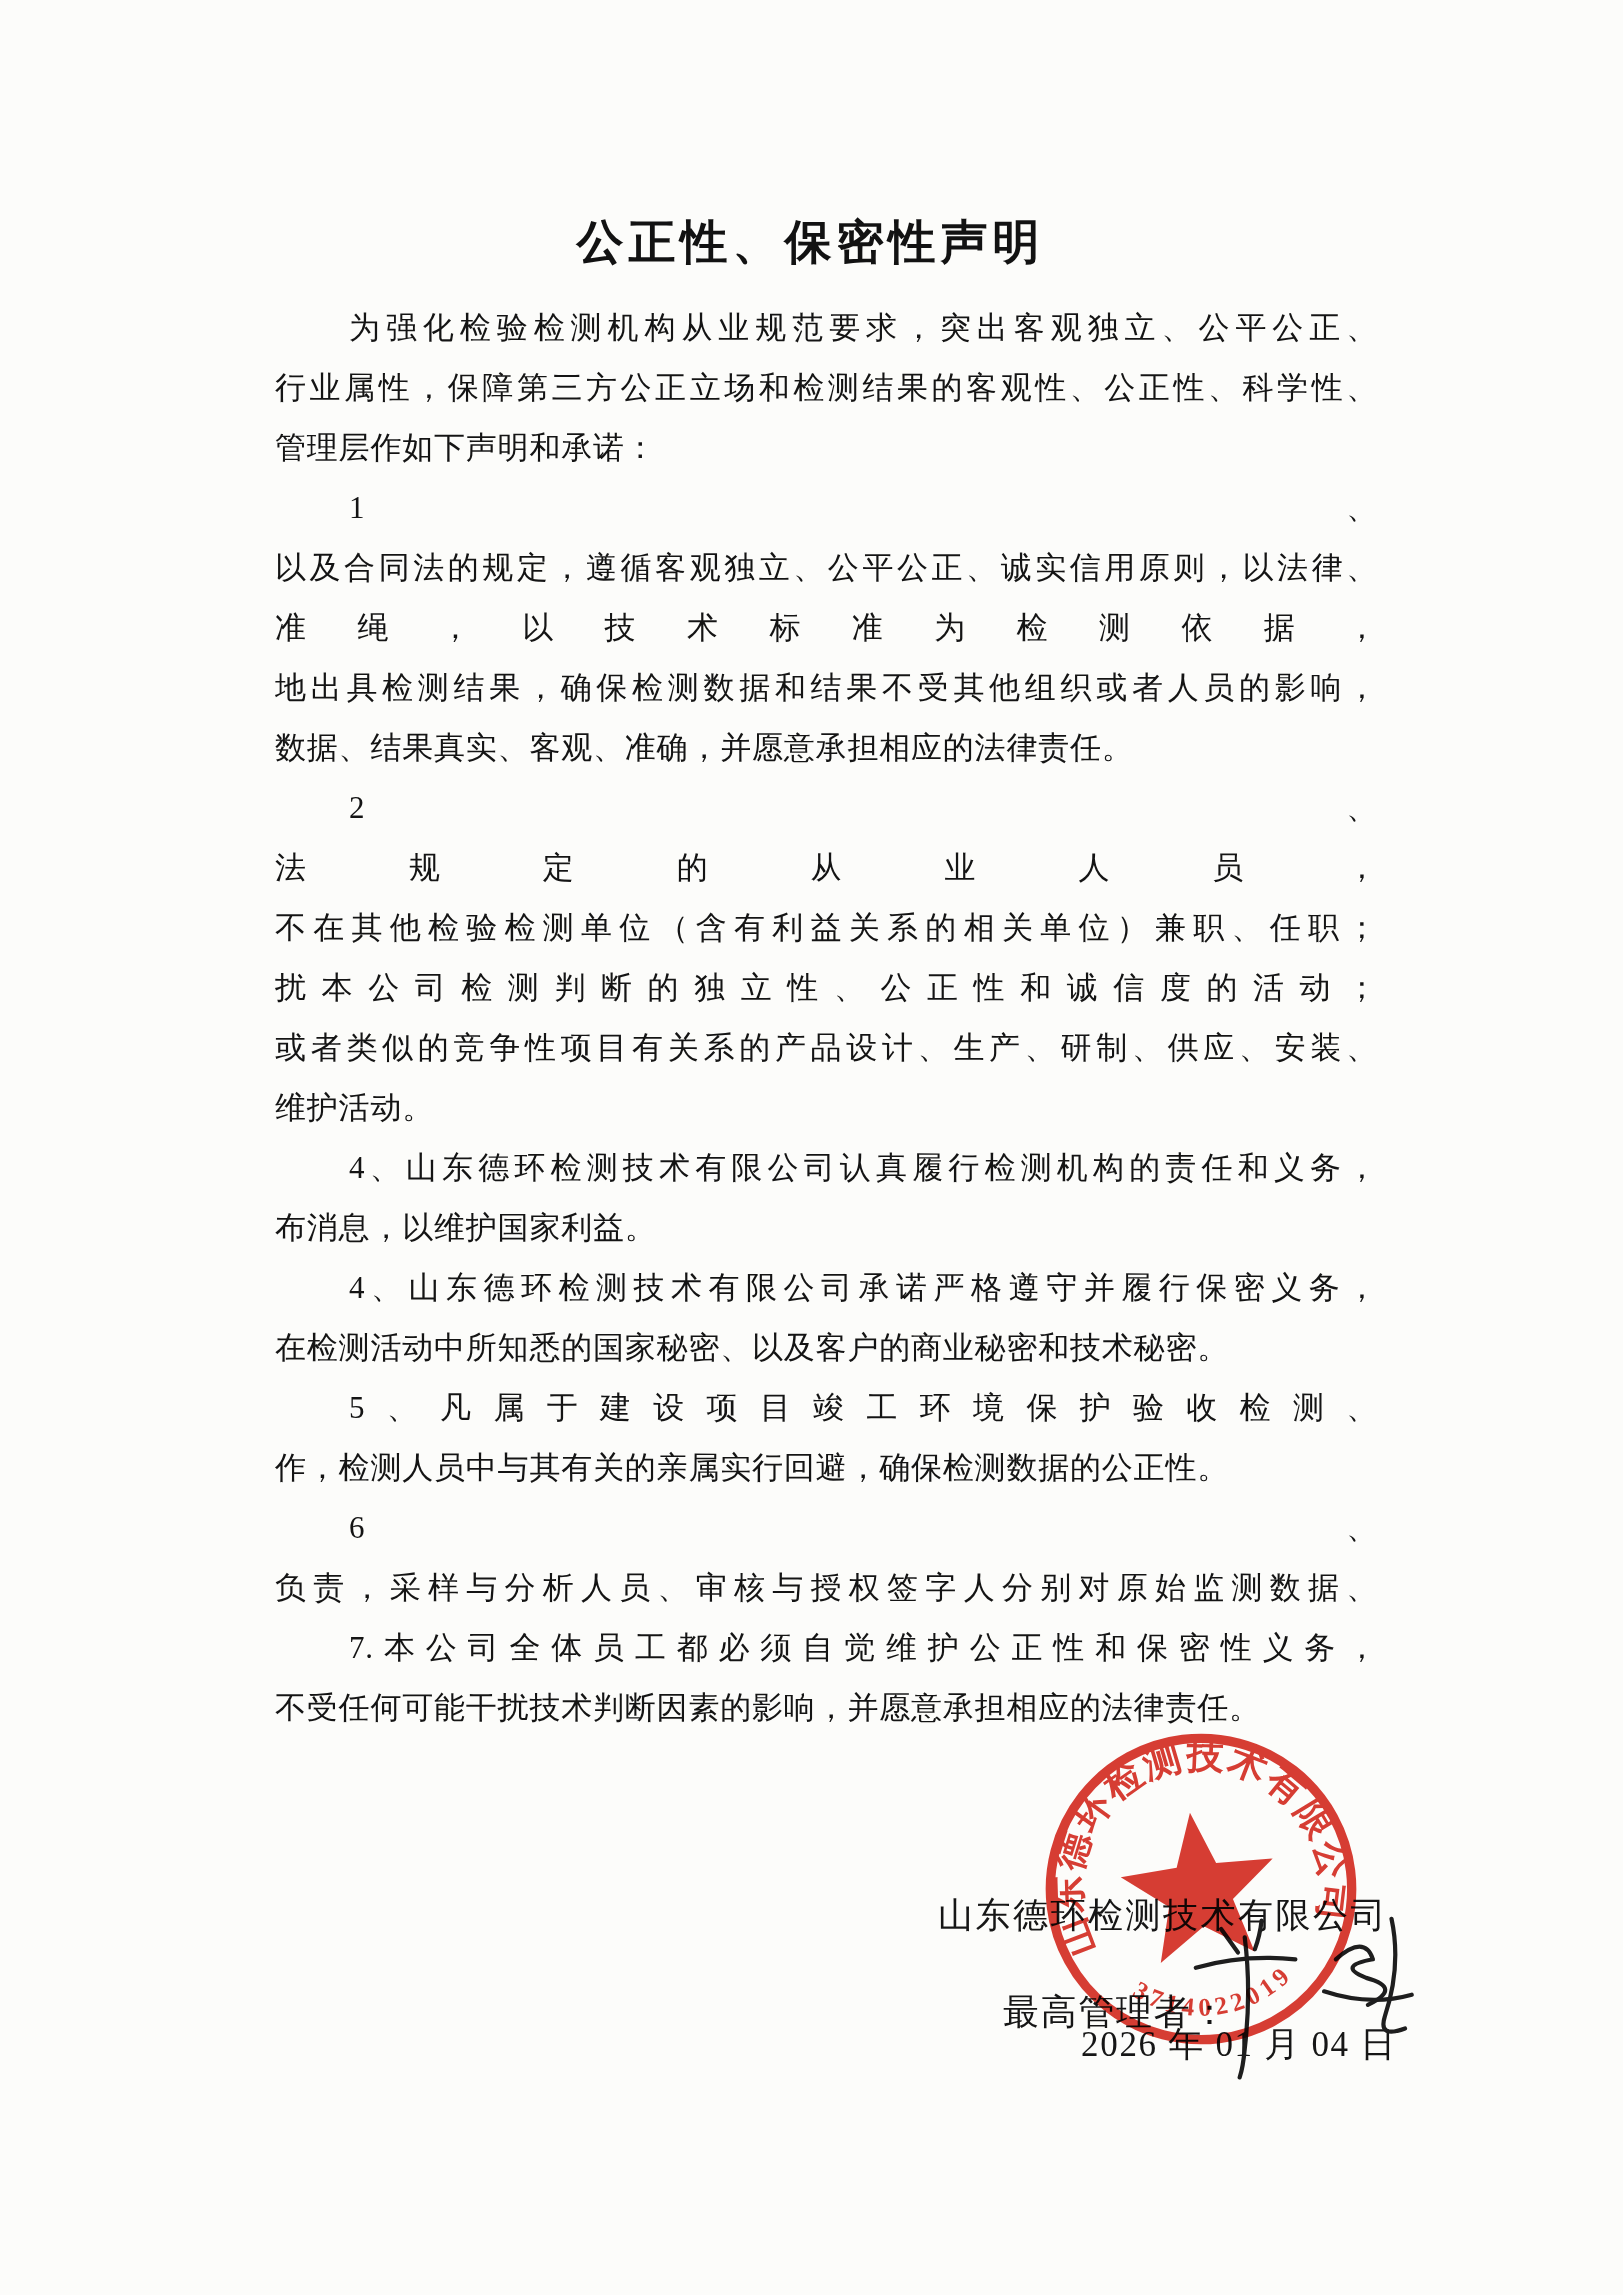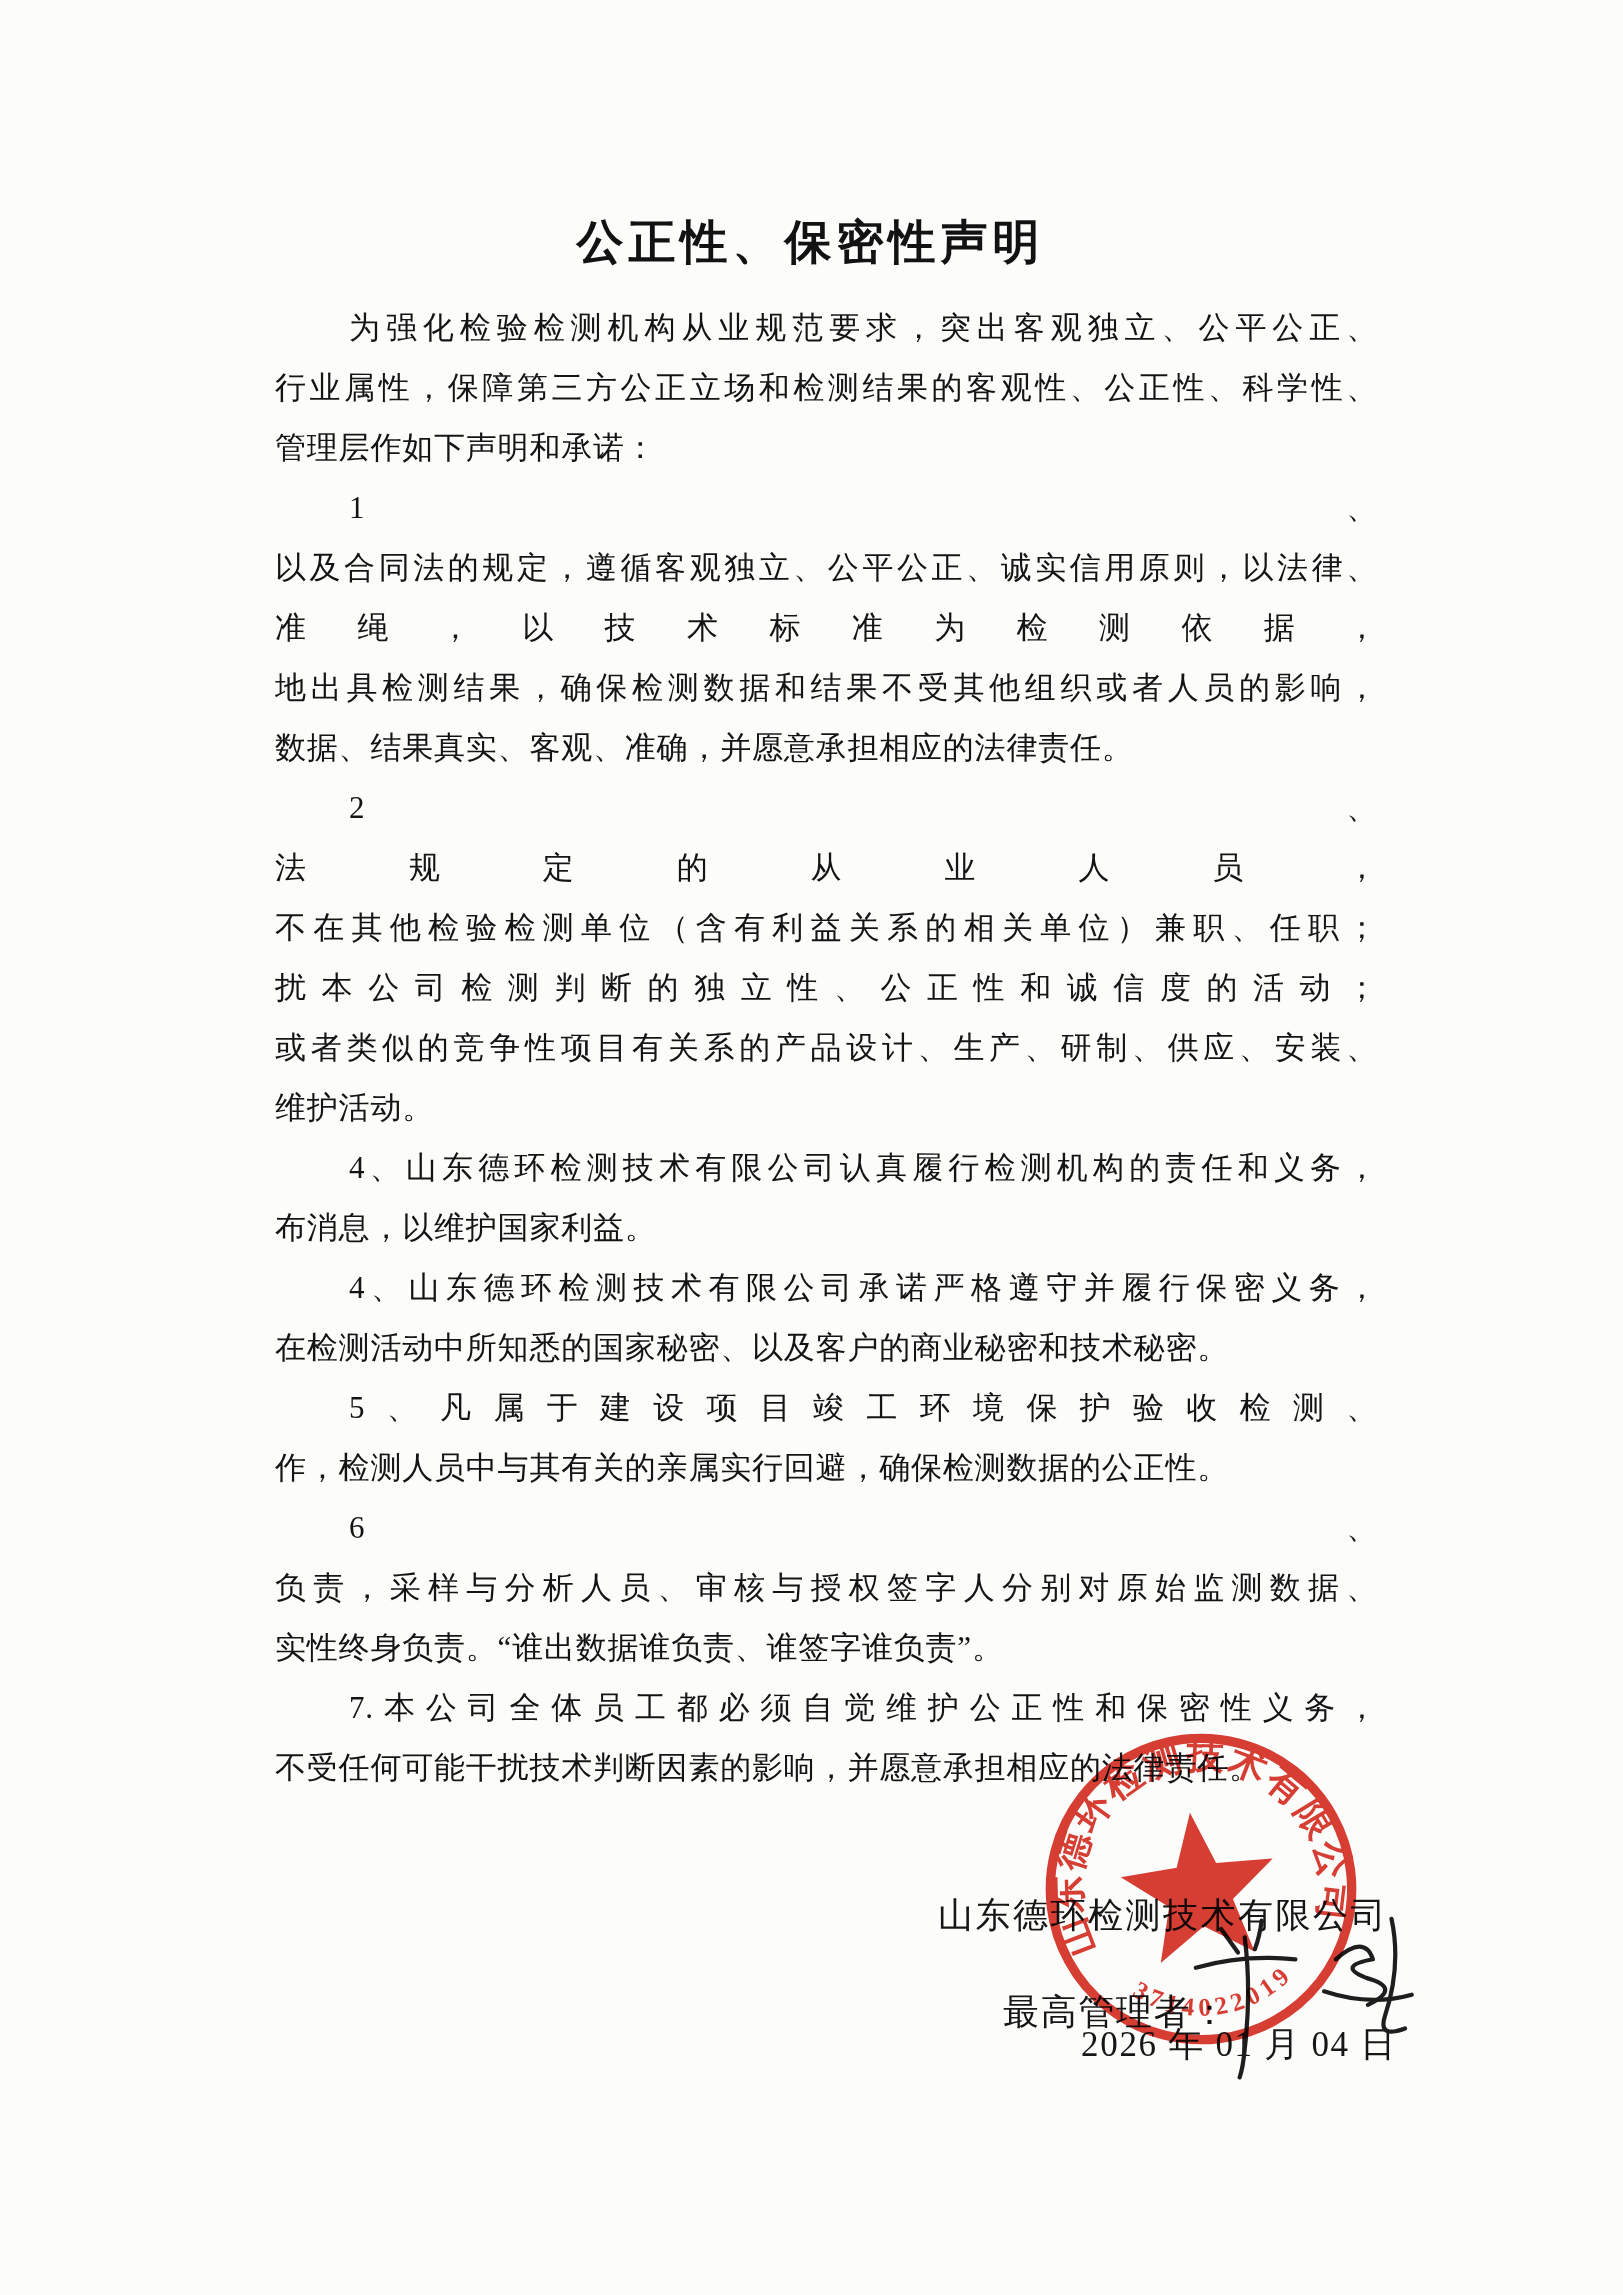--- a/index.html
+++ b/index.html
@@ -94,21 +94,20 @@
     <div class="ln">布消息，以维护国家利益。</div>
 
     <div class="ln first fill">4、山东德环检测技术有限公司承诺严格遵守并履行保密义务，不泄露任何</div>
     <div class="ln">在检测活动中所知悉的国家秘密、以及客户的商业秘密和技术秘密。</div>
 
     <div class="ln first fill">5、凡属于建设项目竣工环境保护验收检测、各类产品的环保指标测试等工</div>
     <div class="ln">作，检测人员中与其有关的亲属实行回避，确保检测数据的公正性。</div>
 
     <div class="ln first fill">6、山东德环检测技术有限公司及其负责人对其监测数据的真实性和准确性</div>
     <div class="ln fill">负责，采样与分析人员、审核与授权签字人分别对原始监测数据、监测报告的真</div>
-    <div class="ln">实性终身负责。“谁出数据谁负责、谁签字谁负责”。</div>
 
     <div class="ln first fill">7.本公司全体员工都必须自觉维护公正性和保密性义务，同时欢迎社会各界</div>
     <div class="ln">不受任何可能干扰技术判断因素的影响，并愿意承担相应的法律责任。</div>
   </div>
 
   <div class="closing-company">山东德环检测技术有限公司</div>
 
   <div class="manager-line">最高管理者：</div>
 
   <svg class="signature" viewBox="0 0 330 230">

